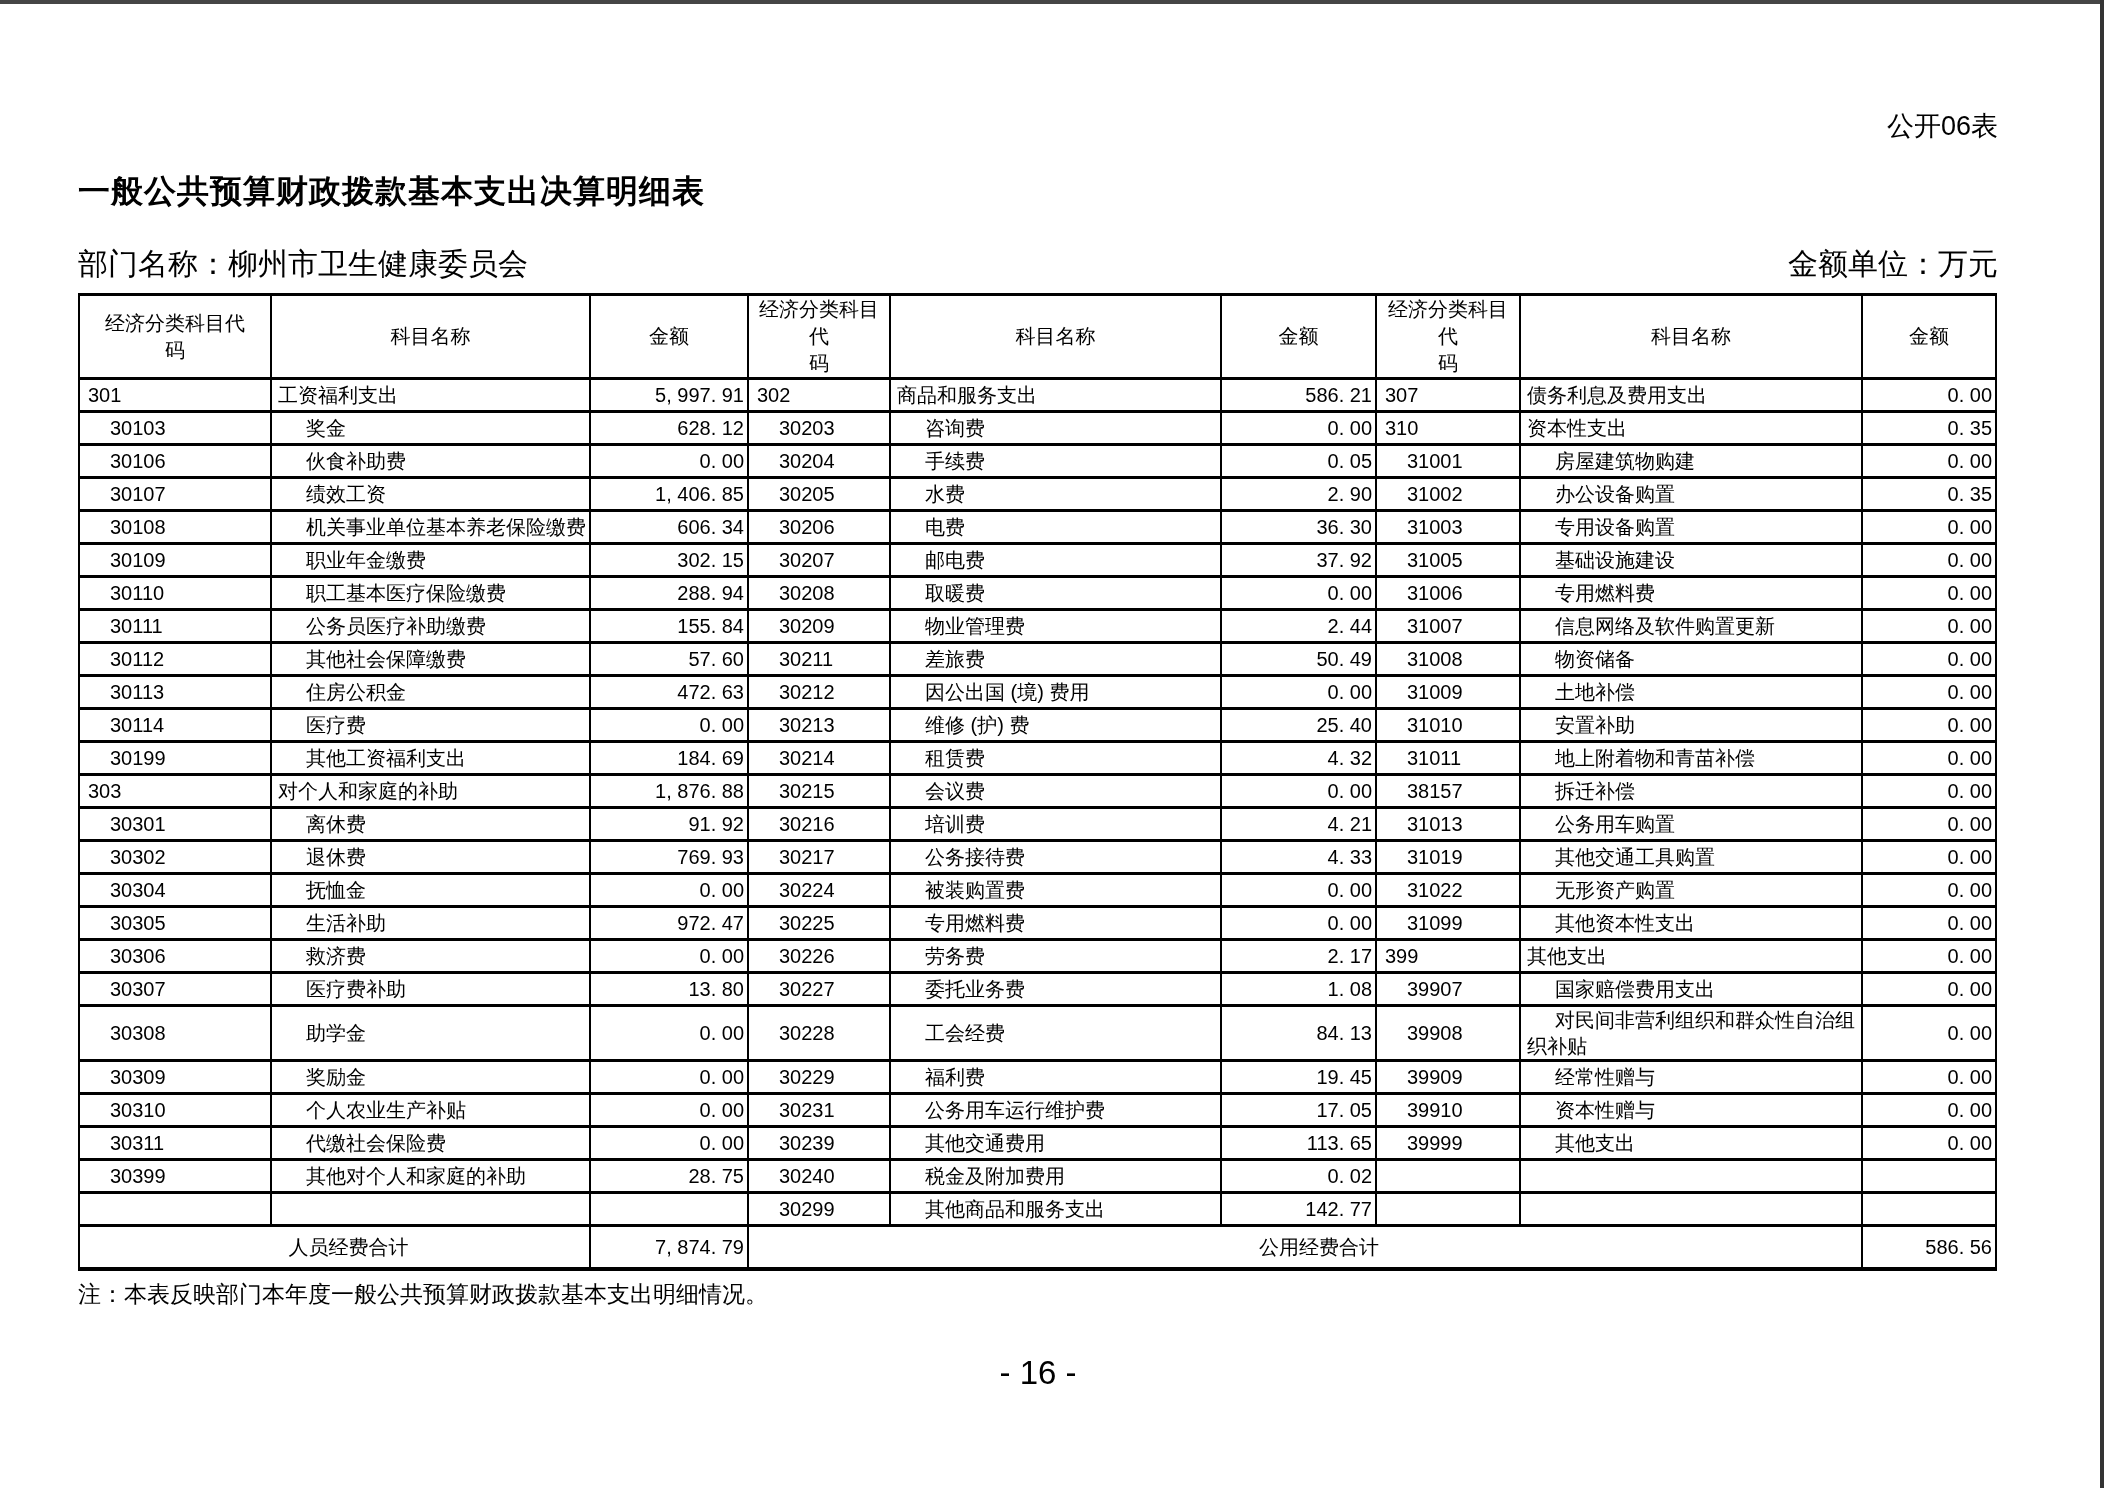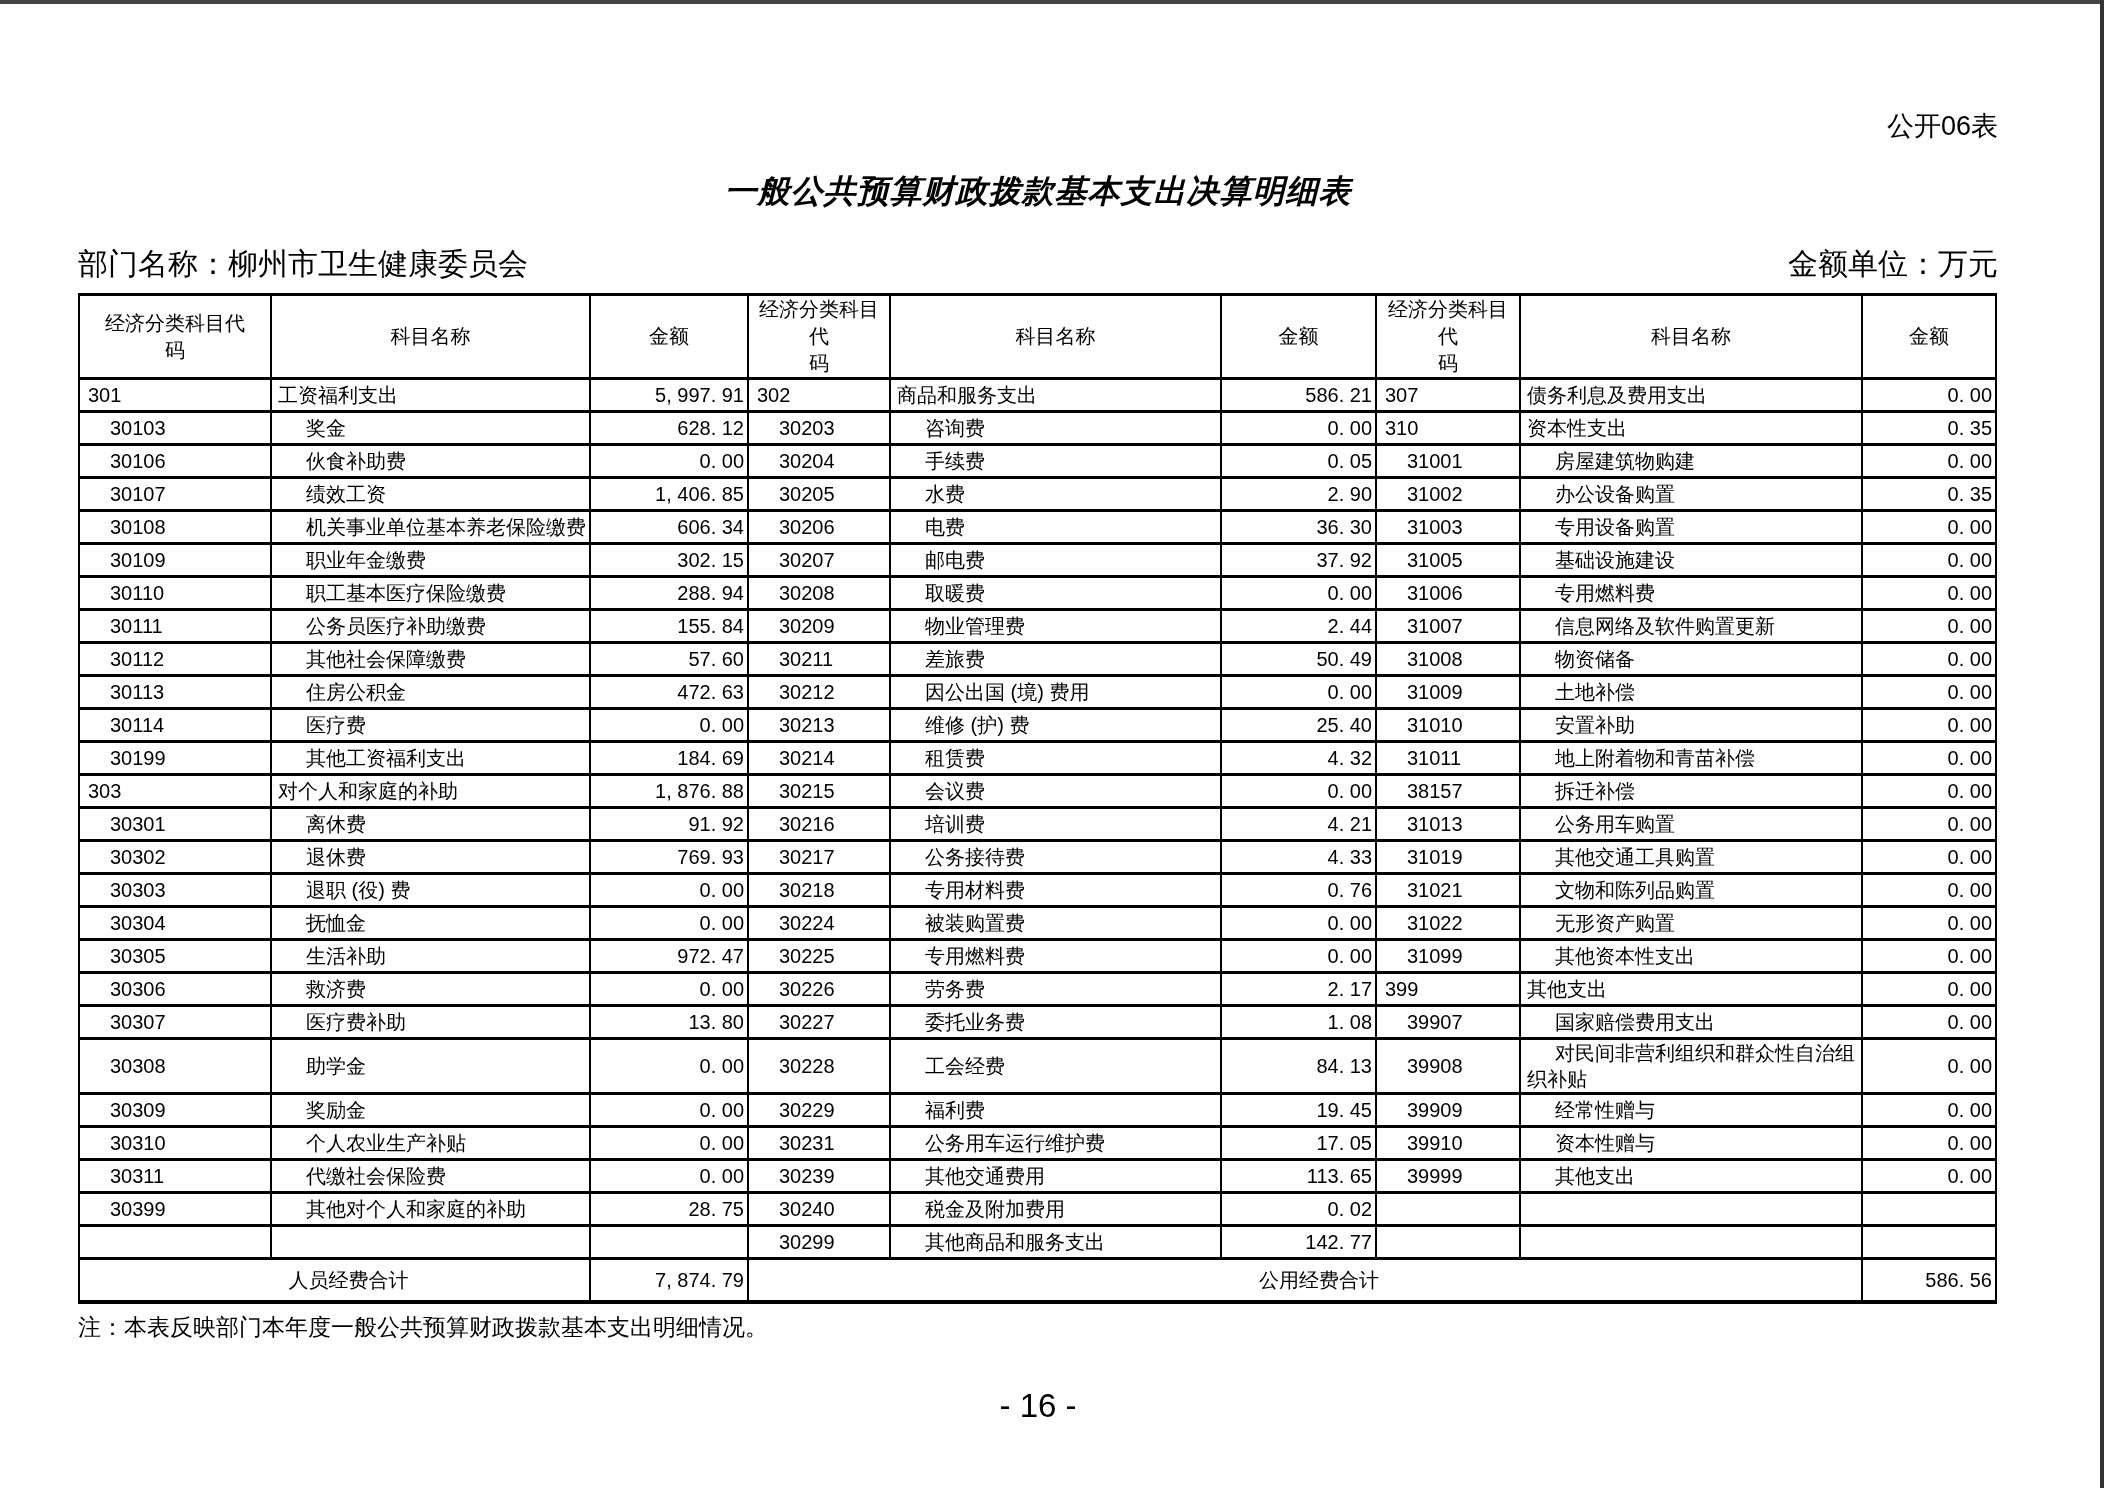--- a/index.html
+++ b/index.html
@@ -8,21 +8,21 @@
     background:#ffffff; color:#000;
     font-family:"Liberation Sans", sans-serif;
     position:relative; overflow:hidden;
   }
   .top-strip  { position:absolute; top:0; left:0; width:2104px; height:4px; background:#454545; }
   .right-strip{ position:absolute; top:0; right:0; width:4px; height:1488px; background:#333333; }
 
   .page { padding:0 106px 0 78px; }
 
   .doc-label { padding-top:108px; text-align:right; font-size:27px; }
-  .title { margin:26px 0 0 0; text-align:center; font-size:32px; font-weight:bold; letter-spacing:1px;font-style:italic; }
+  .title { margin:26px 0 0 0; text-align:left; font-size:32px; font-weight:bold; letter-spacing:1px; }
   .meta-row { margin-top:30px; margin-bottom:8px; display:flex; justify-content:space-between; font-size:30px;font-family:Liberation Mono, monospace; }
 
   table.budget { border-collapse:collapse; table-layout:fixed; width:1917px; }
   .budget th, .budget td { border:solid #000; border-width:3px 2px; overflow:hidden; }
   .budget th {
     font-weight:normal; font-size:20px; white-space:pre-line;
     text-align:center; vertical-align:middle; height:52px; line-height:1.35; padding:0 2px;
   }
   .budget td { height:30px; font-size:20px; line-height:26px; padding:0; vertical-align:middle; }
   td.code { text-align:left; padding-left:8px; }
@@ -238,31 +238,20 @@
           <td class="name sub">退休费</td>
           <td class="amount">769. 93</td>
           <td class="code sub">30217</td>
           <td class="name sub">公务接待费</td>
           <td class="amount">4. 33</td>
           <td class="code sub">31019</td>
           <td class="name sub">其他交通工具购置</td>
           <td class="amount">0. 00</td>
         </tr>
         <tr>
-          <td class="code sub">30303</td>
-          <td class="name sub">退职 (役) 费</td>
-          <td class="amount">0. 00</td>
-          <td class="code sub">30218</td>
-          <td class="name sub">专用材料费</td>
-          <td class="amount">0. 76</td>
-          <td class="code sub">31021</td>
-          <td class="name sub">文物和陈列品购置</td>
-          <td class="amount">0. 00</td>
-        </tr>
-        <tr>
           <td class="code sub">30304</td>
           <td class="name sub">抚恤金</td>
           <td class="amount">0. 00</td>
           <td class="code sub">30224</td>
           <td class="name sub">被装购置费</td>
           <td class="amount">0. 00</td>
           <td class="code sub">31022</td>
           <td class="name sub">无形资产购置</td>
           <td class="amount">0. 00</td>
         </tr>

